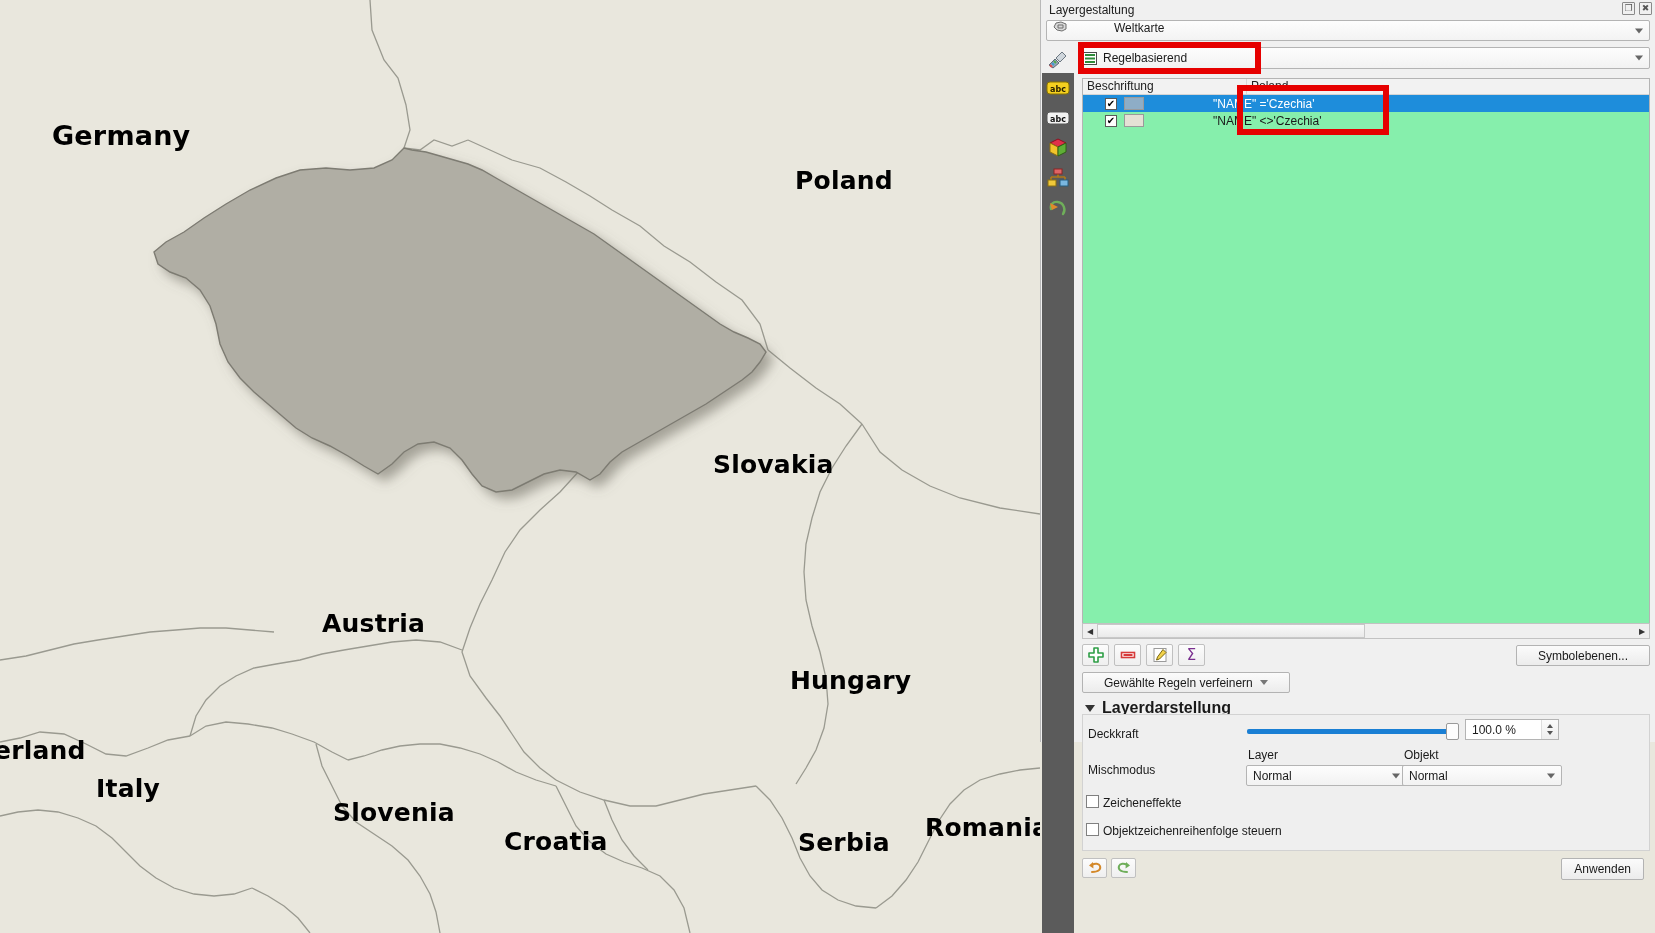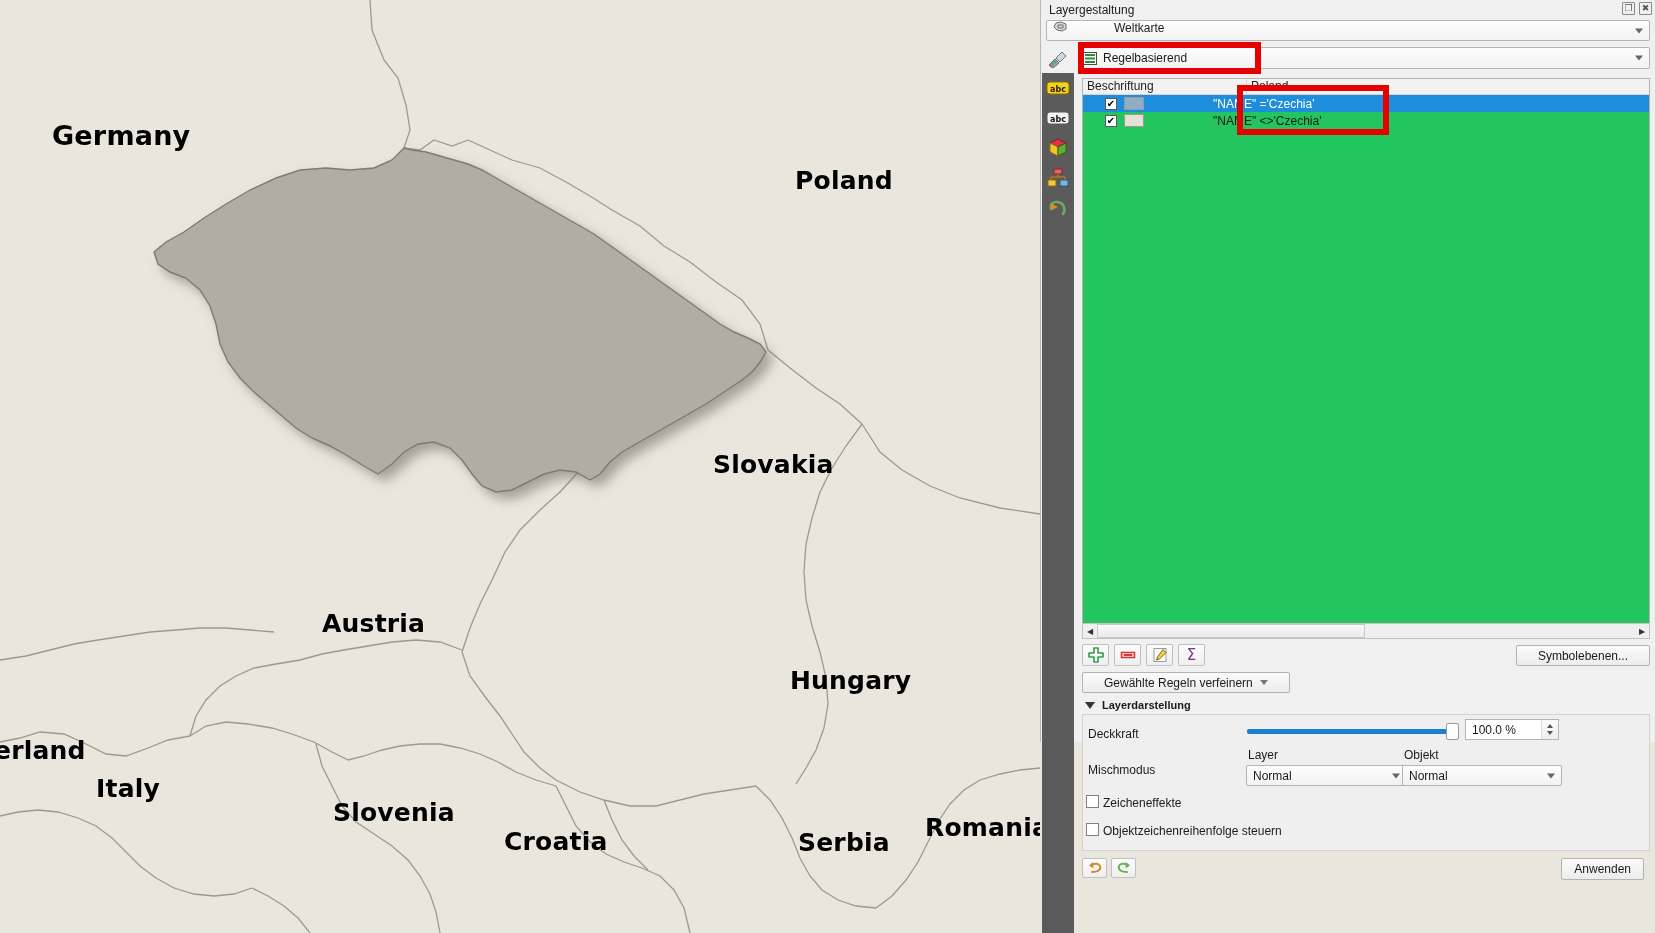--- a/index.html
+++ b/index.html
@@ -71,21 +71,21 @@
     display:flex;align-items:center;padding-left:3px;
   }
   .renderer-combo .txt{margin-left:6px;}
 
   
   .redbox{position:absolute;border:6px solid #e60000;box-sizing:border-box;}
 
   
   .rules{
     position:absolute;left:41px;top:78px;width:568px;height:560px;
-    background:#22c55e;border:1px solid #b4b4b4;box-sizing:border-box;
+    background:#86efac;border:1px solid #b4b4b4;box-sizing:border-box;
   }
   .rules-head{
     display:flex;height:15px;background:#f2f2f2;border-bottom:1px solid #d4d4d4;
     font-size:12px;color:#222;
   }
   .rules-head .col{padding-left:4px;line-height:15px;box-sizing:border-box;}
   .col-besch{width:164px;border-right:1px solid #d9d9d9;}
   .col-regel{flex:1;}
   .rule-row{display:flex;align-items:center;height:17px;font-size:12px;}
   .rule-row.sel{background:#1e8ddb;color:#fff;}
@@ -113,21 +113,21 @@
   }
   .btn-std{
     height:21px;border:1px solid #b3b3b3;border-radius:2px;
     background:linear-gradient(#fbfbfb,#ececec);
     display:inline-flex;align-items:center;justify-content:center;
     padding:0 21px;box-sizing:border-box;font-size:12px;color:#1a1a1a;
   }
 
   .section-hdr{
     position:absolute;left:44px;top:699px;display:flex;align-items:center;gap:7px;
-    font-weight:bold;font-size:11px;color:#1a1a1a;
+    font-weight:bold;font-size:16px;color:#1a1a1a;
   }
   .tri-dn{width:0;height:0;border-left:5px solid transparent;border-right:5px solid transparent;border-top:7px solid #333;}
 
   .grpbox{
     position:absolute;left:41px;top:714px;width:568px;height:137px;
     border:1px solid #d2d2d2;background:#efefef;box-sizing:border-box;
   }
 
   .lbl{position:absolute;font-size:12px;color:#1a1a1a;}
 

